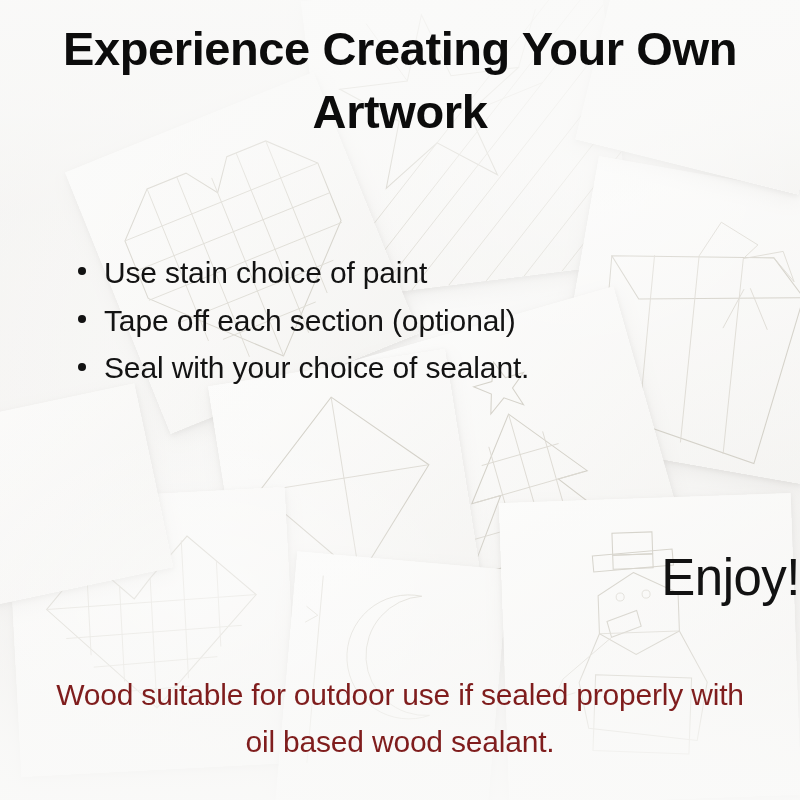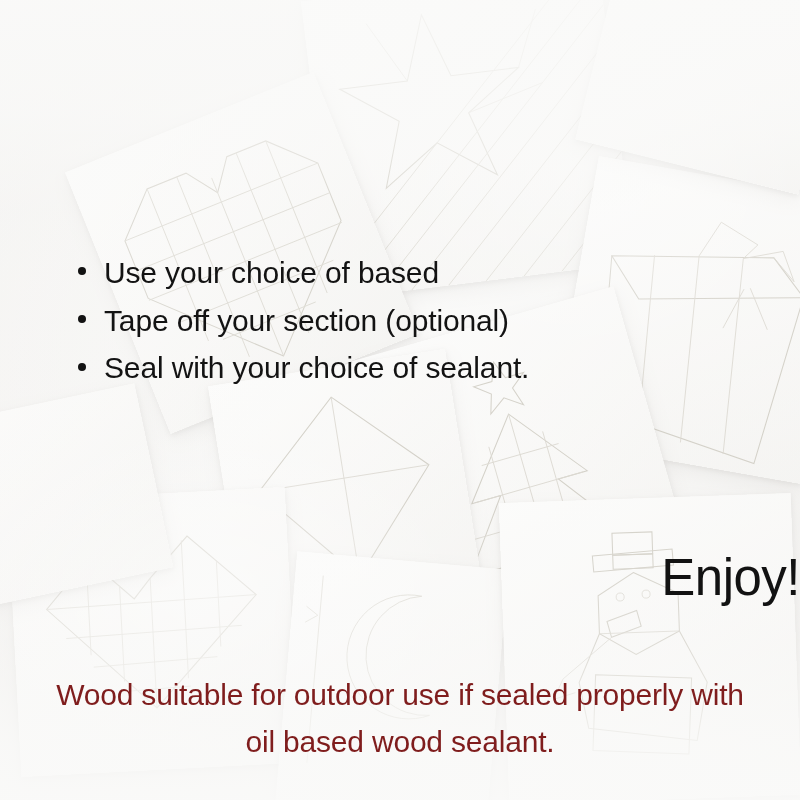--- a/index.html
+++ b/index.html
@@ -282,30 +282,31 @@
     <div class="board" style="left:-44px; top:402px; width:200px; height:188px; transform:rotate(-12deg);"></div>
     <div class="board" style="left:596px; top:-30px; width:230px; height:200px; transform:rotate(14deg);"></div>
 
     <div id="wash"></div>
   </div>
 
   <div id="veil"></div>
 
   <div id="copy">
 
+    <div class="title">Experience Creating Your Own Artwork</div>
 
 
     <ul class="bullets">
       <li>
         <span class="dot"></span>
-        <span>Use your choice of based</span>
+        <span>Use stain choice of paint</span>
       </li>
       <li>
         <span class="dot"></span>
-        <span>Tape off your section (optional)</span>
+        <span>Tape off each section (optional)</span>
       </li>
       <li>
         <span class="dot"></span>
         <span>Seal with your choice of sealant.</span>
       </li>
     </ul>
 
     <div class="enjoy">Enjoy!</div>
 
     <div class="footer">Wood suitable for outdoor use if sealed properly with oil based wood sealant.</div>

